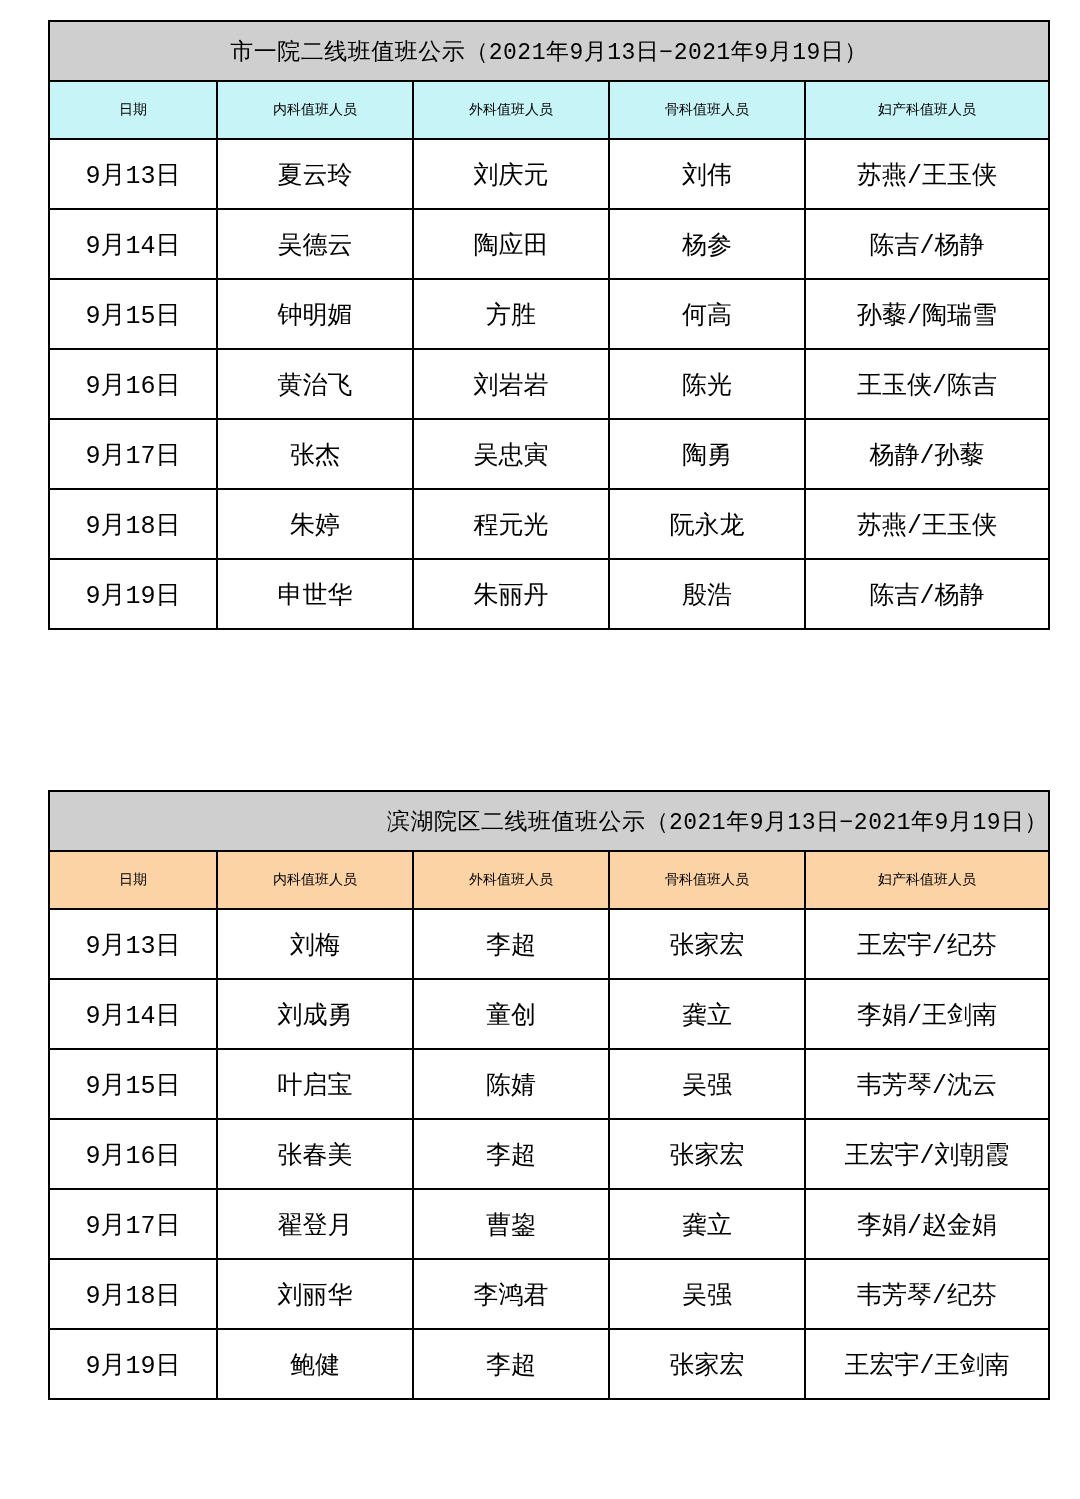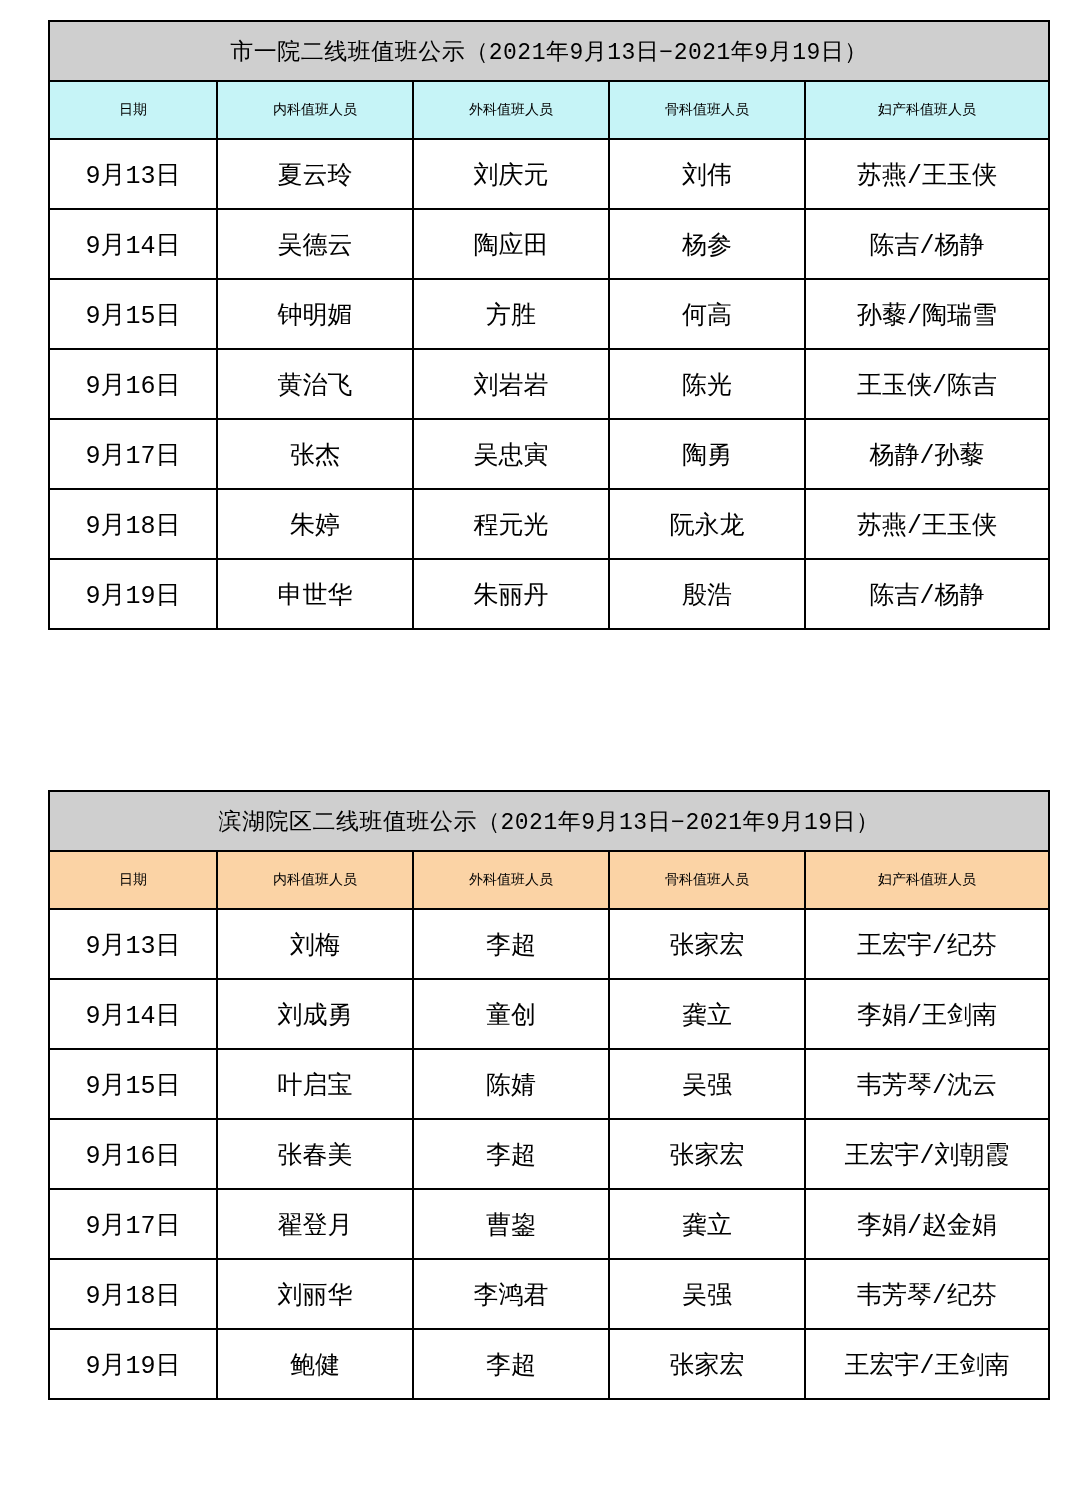--- a/index.html
+++ b/index.html
@@ -62,21 +62,21 @@
   col.c-ort  { width: 196px; }
   col.c-obs  { width: 244px; }
 
   
   #table-one .title-cell { background: #cfcfcf; }
   #table-one .head-cell  { background: #c6f4f7; }
   #table-one .date-cell  { background: #c6f4f7; }
   #table-one .body-cell  { background: #ffffff; }
 
   
-  #table-two .title-cell { background: #cfcfcf; }
+  #table-two .title-cell { background: #cfcfcf; text-align: right; }
   #table-two .head-cell  { background: #fbd3a5; }
   #table-two .date-cell  { background: #c6f4f7; }
   #table-two .body-cell  { background: #ffffff; }
 </style>
 </head>
 <body>
 
 <div class="sheet" id="table-one">
   <table class="duty-table">
     <colgroup>

